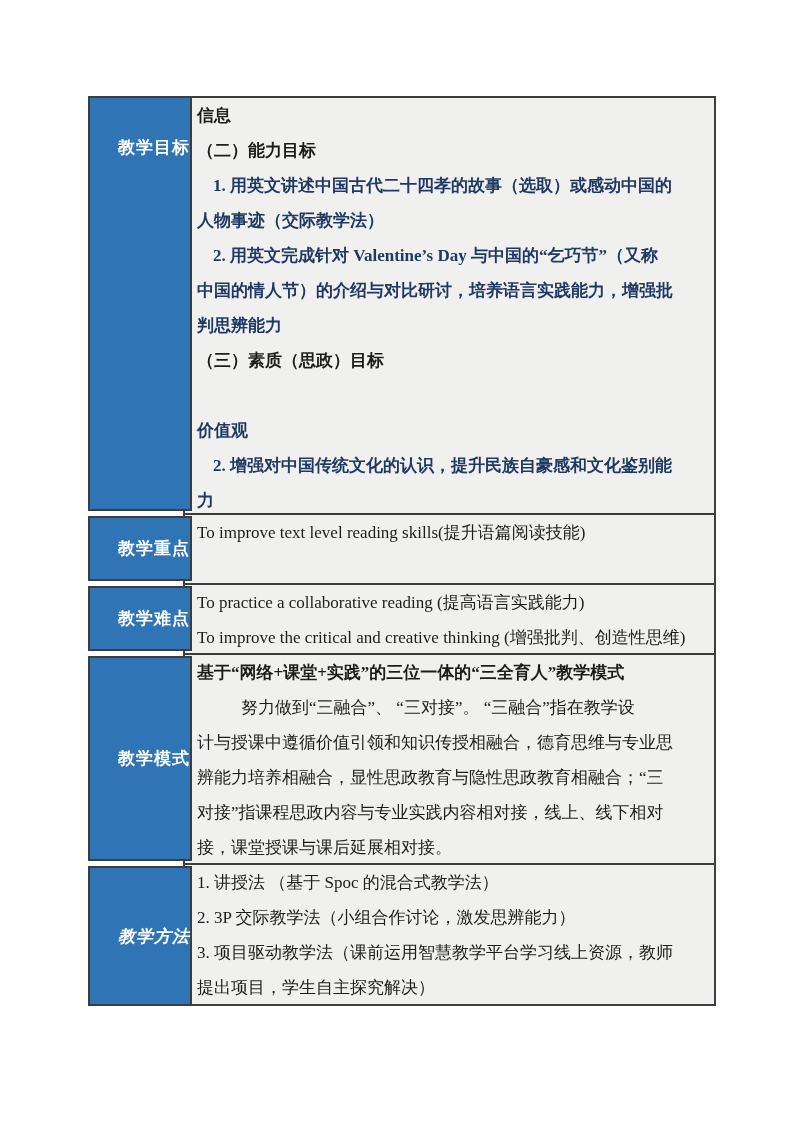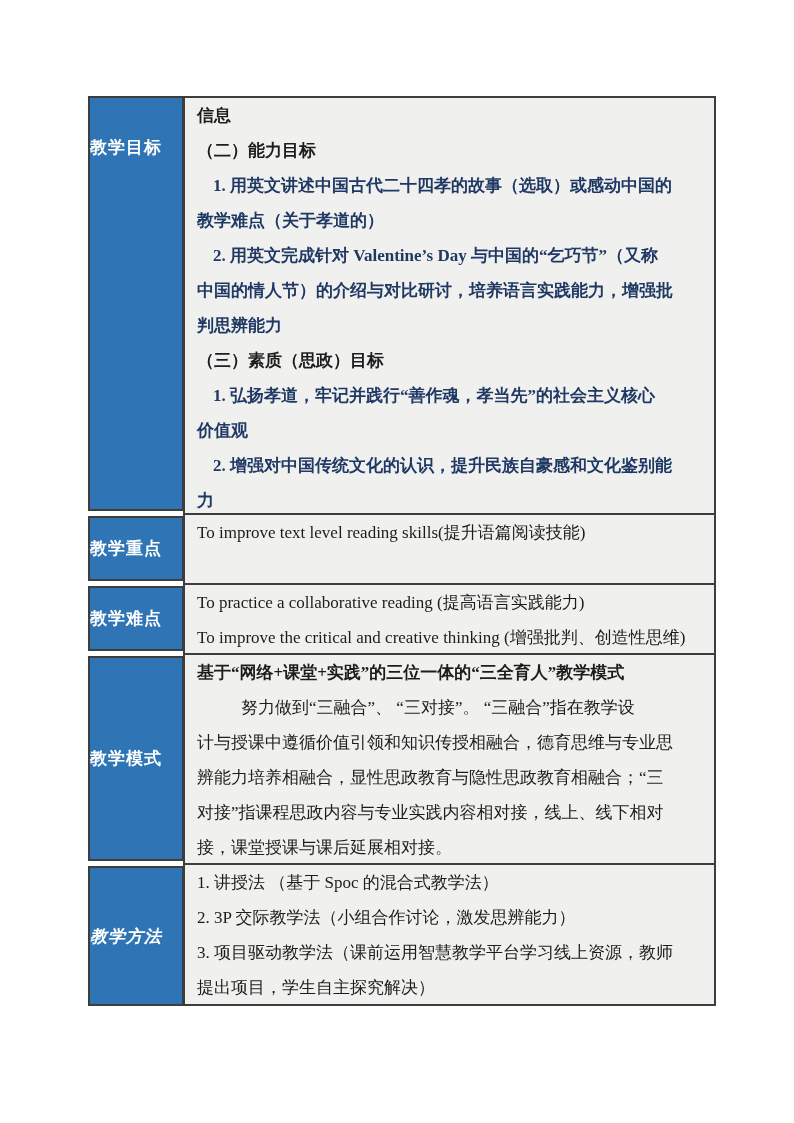--- a/index.html
+++ b/index.html
@@ -27,25 +27,25 @@
   .row-divider{
     position:absolute;
     left:95px;
     width:533px;height:0;
     border-top:2px solid var(--border,#3D3D3D);
     box-sizing:border-box;
   }
   
   .label-cell{
     position:absolute;
-    left:0;width:96px;
+    left:0;width:104px;
     background:var(--label-bg,#2F75B5);
     border:2px solid var(--border,#3D3D3D);
     box-sizing:border-box;
-    display:flex;align-items:center;justify-content:flex-start;
+    display:flex;align-items:center;justify-content:flex-end;
     color:var(--label-text,#ffffff);
     font-size:17px;font-weight:bold;letter-spacing:1px;
   }
   .label-cell.label-top{
     align-items:flex-start;
     padding-top:38px;
   }
   
   .content-cell{
     position:absolute;
@@ -67,24 +67,24 @@
 
 <div class="page" style="--label-bg: #2F75B5; --label-text: #FFFFFF; --content-bg: #F0F0EE; --border: #3D3D3D; --heading-text: #1C1C1C; --objective-text: #1F3864; --body-text: #1C1C1C;">
   <div class="doc-table">
     <div class="content-panel"></div>
   <div class="label-cell label-top" style="top: 0px; height: 415px;">
         <span>教学目标</span>
       </div>
       <div class="content-cell" style="top: 0px; height: 417px;">
         <p class="para p-heading"><span>信息</span></p>
         <p class="para p-heading"><span>（二）能力目标</span></p>
-        <p class="para p-objective"><span>1. 用英文讲述中国古代二十四孝的故事（选取）或感动中国的</span><br><span>教学难点（关于孝道的）</span></p>
+        <p class="para p-objective"><span>1. 用英文讲述中国古代二十四孝的故事（选取）或感动中国的</span><br><span>人物事迹（交际教学法）</span></p>
         <p class="para p-objective"><span>2. 用英文完成针对 Valentine’s Day 与中国的“乞巧节”（又称</span><br><span>中国的情人节）的介绍与对比研讨，培养语言实践能力，增强批</span><br><span>判思辨能力</span></p>
         <p class="para p-heading"><span>（三）素质（思政）目标</span></p>
-        <p class="para p-objective"><span>1. 弘扬孝道，牢记并践行“善作魂，孝当先”的社会主义核心</span><br><span>价值观</span></p>
+        <p class="para p-objective"><br><span>价值观</span></p>
         <p class="para p-objective"><span>2. 增强对中国传统文化的认识，提升民族自豪感和文化鉴别能</span><br><span>力</span></p>
       </div>
       <div class="label-cell" style="top: 420px; height: 65px;">
         <span>教学重点</span>
       </div>
       <div class="row-divider" style="top: 417px;"></div>
       <div class="content-cell" style="top: 417px; height: 70px;">
         <p class="para p-english"><span>To improve text level reading skills(提升语篇阅读技能)</span></p>
       </div>
       <div class="label-cell" style="top: 490px; height: 65px;">

